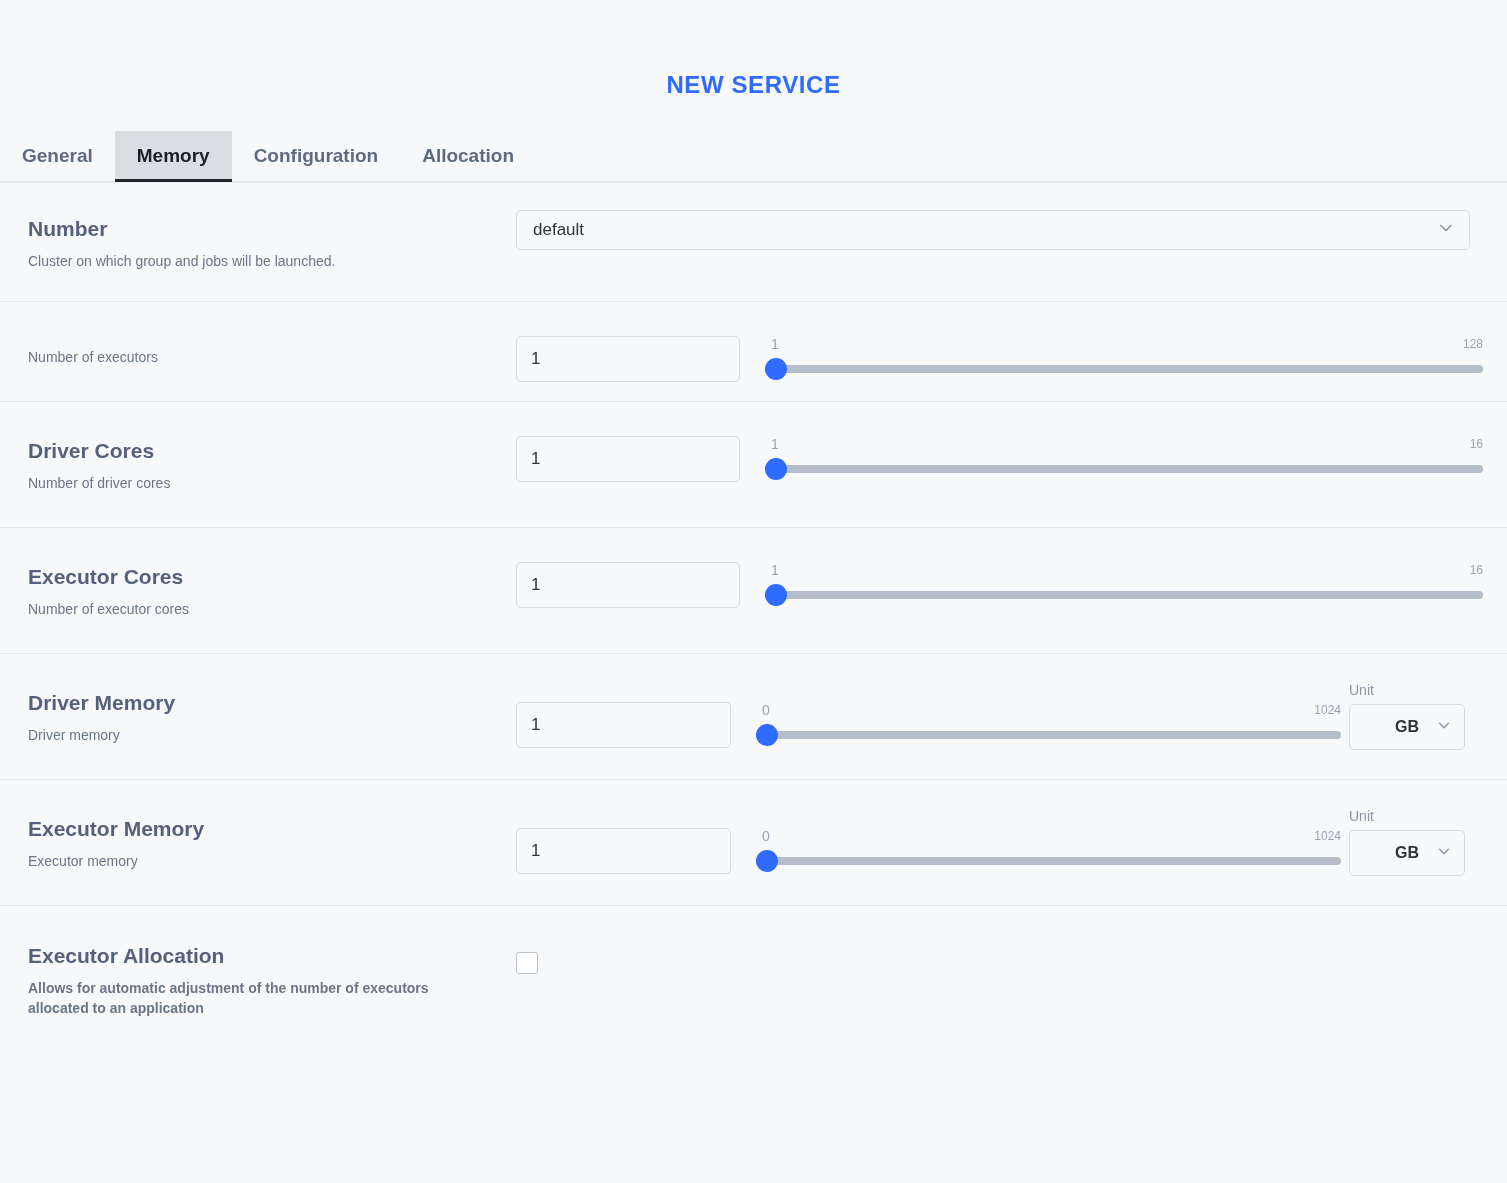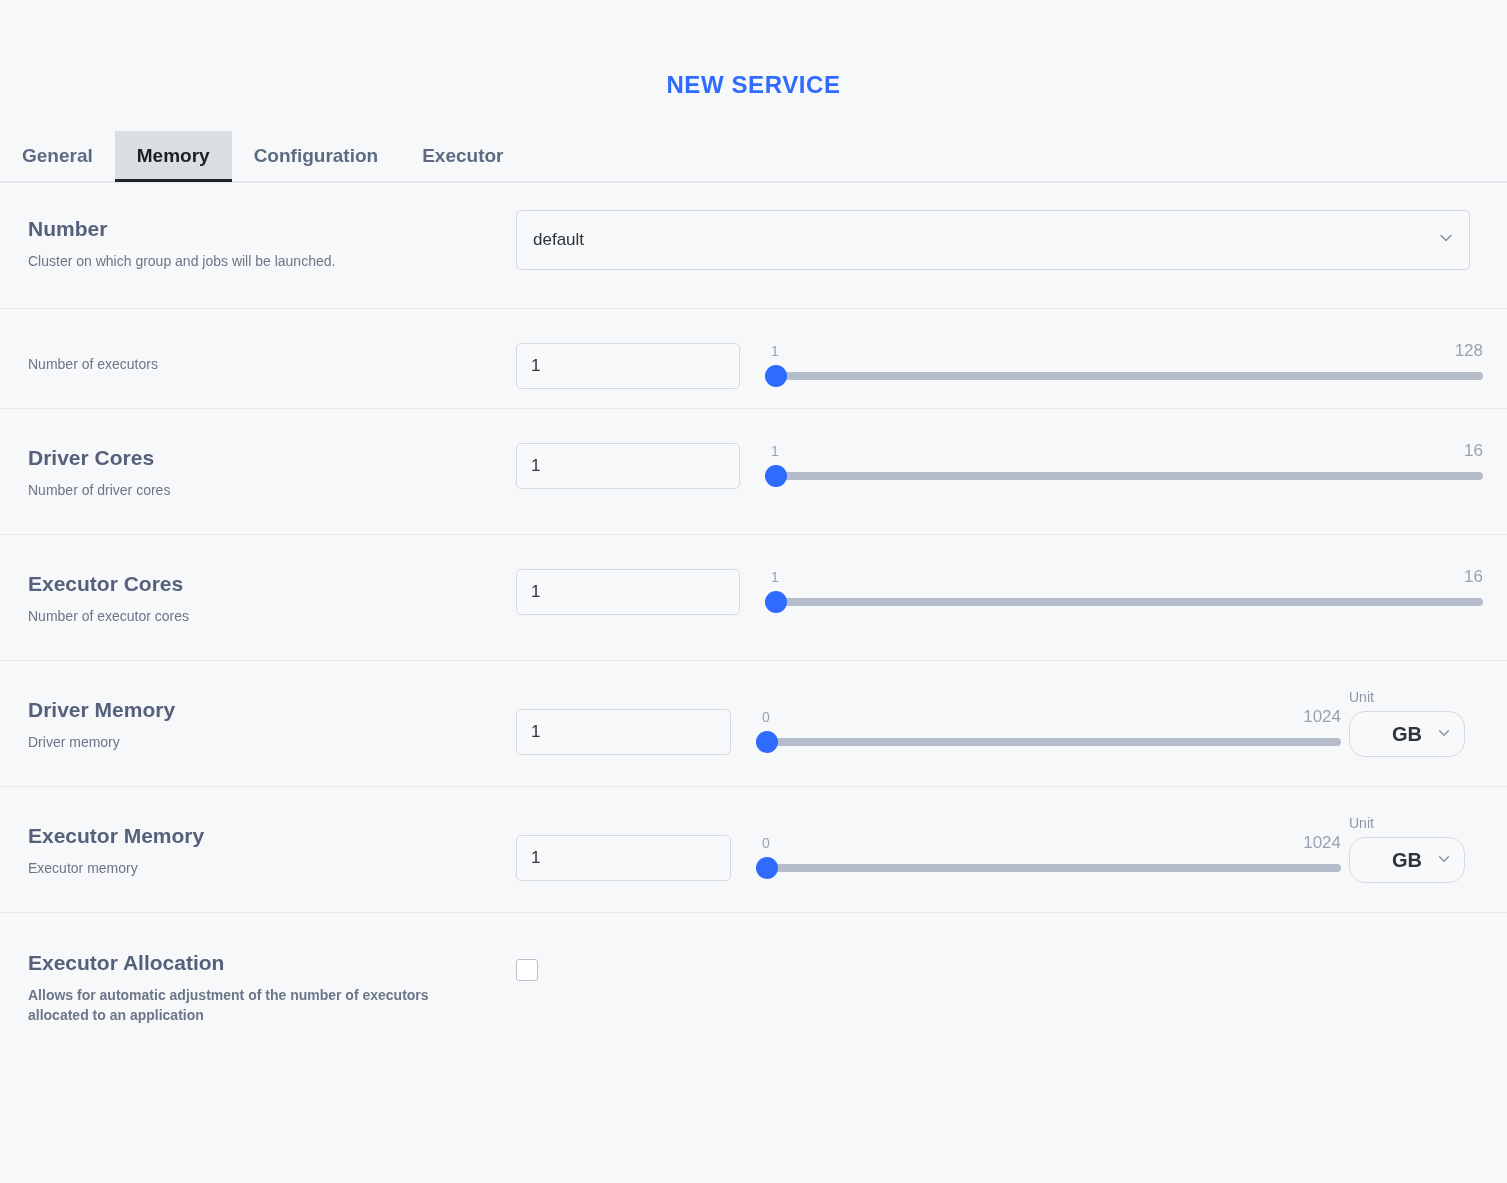--- a/index.html
+++ b/index.html
@@ -91,21 +91,21 @@
     flex: 1 1 auto;
     display: flex;
     align-items: flex-start;
     padding-top: 30px;
   }
 
   
   .select-wide {
     position: relative;
     width: 954px;
-    height: 60px;
+    height: 40px;
     background: #f8f9fa;
     border: 1px solid #d5d9e0;
     border-radius: 5px;
     display: flex;
     align-items: center;
     padding: 16px 16px;
     font-size: 17px;
     color: #2f3439;
     cursor: pointer;
   }
@@ -151,21 +151,21 @@
     left: 6px;
     top: 0;
     font-size: 14px;
     color: #9aa3b2;
     line-height: 16px;
   }
   .slider-max {
     position: absolute;
     right: 0;
     top: 0;
-    font-size: 17px;
+    font-size: 12px;
     color: #9aa3b2;
     line-height: 16px;
   }
   .slider-track-area {
     position: relative;
     height: 22px;
   }
   .slider-track {
     position: absolute;
     left: 0; right: 0;
@@ -195,25 +195,25 @@
     color: #8d96a6;
     line-height: 17px;
     margin-bottom: 5px;
     margin-top: -20px;
   }
   .unit-select {
     position: relative;
     height: 46px;
     background: #f8f9fa;
     border: 1px solid #d5d9e0;
-    border-radius: 16px;
+    border-radius: 5px;
     display: flex;
     align-items: center;
     justify-content: center;
-    font-size: 20px;
+    font-size: 16px;
     font-weight: bold;
     color: #2f3439;
     cursor: pointer;
   }
   .unit-select .chev {
     position: absolute;
     right: 12px;
     top: 50%;
     transform: translateY(-50%);
   }
@@ -240,21 +240,21 @@
 </head>
 <body>
 
 <div class="page-title">NEW SERVICE</div>
 
 <div class="tabs">
   <div class="tabs-rule"></div>
   <button class="tab">General</button>
   <button class="tab active">Memory</button>
   <button class="tab">Configuration</button>
-  <button class="tab">Executor</button>
+  <button class="tab">Allocation</button>
 </div>
 
 <div class="row r-cluster">
   <div class="row-label">
     <div class="row-title">Number</div>
     <div class="row-desc">Cluster on which group and jobs will be launched.</div>
   </div>
   <div class="row-control">
     <div class="select-wide">
       <span>default</span>

